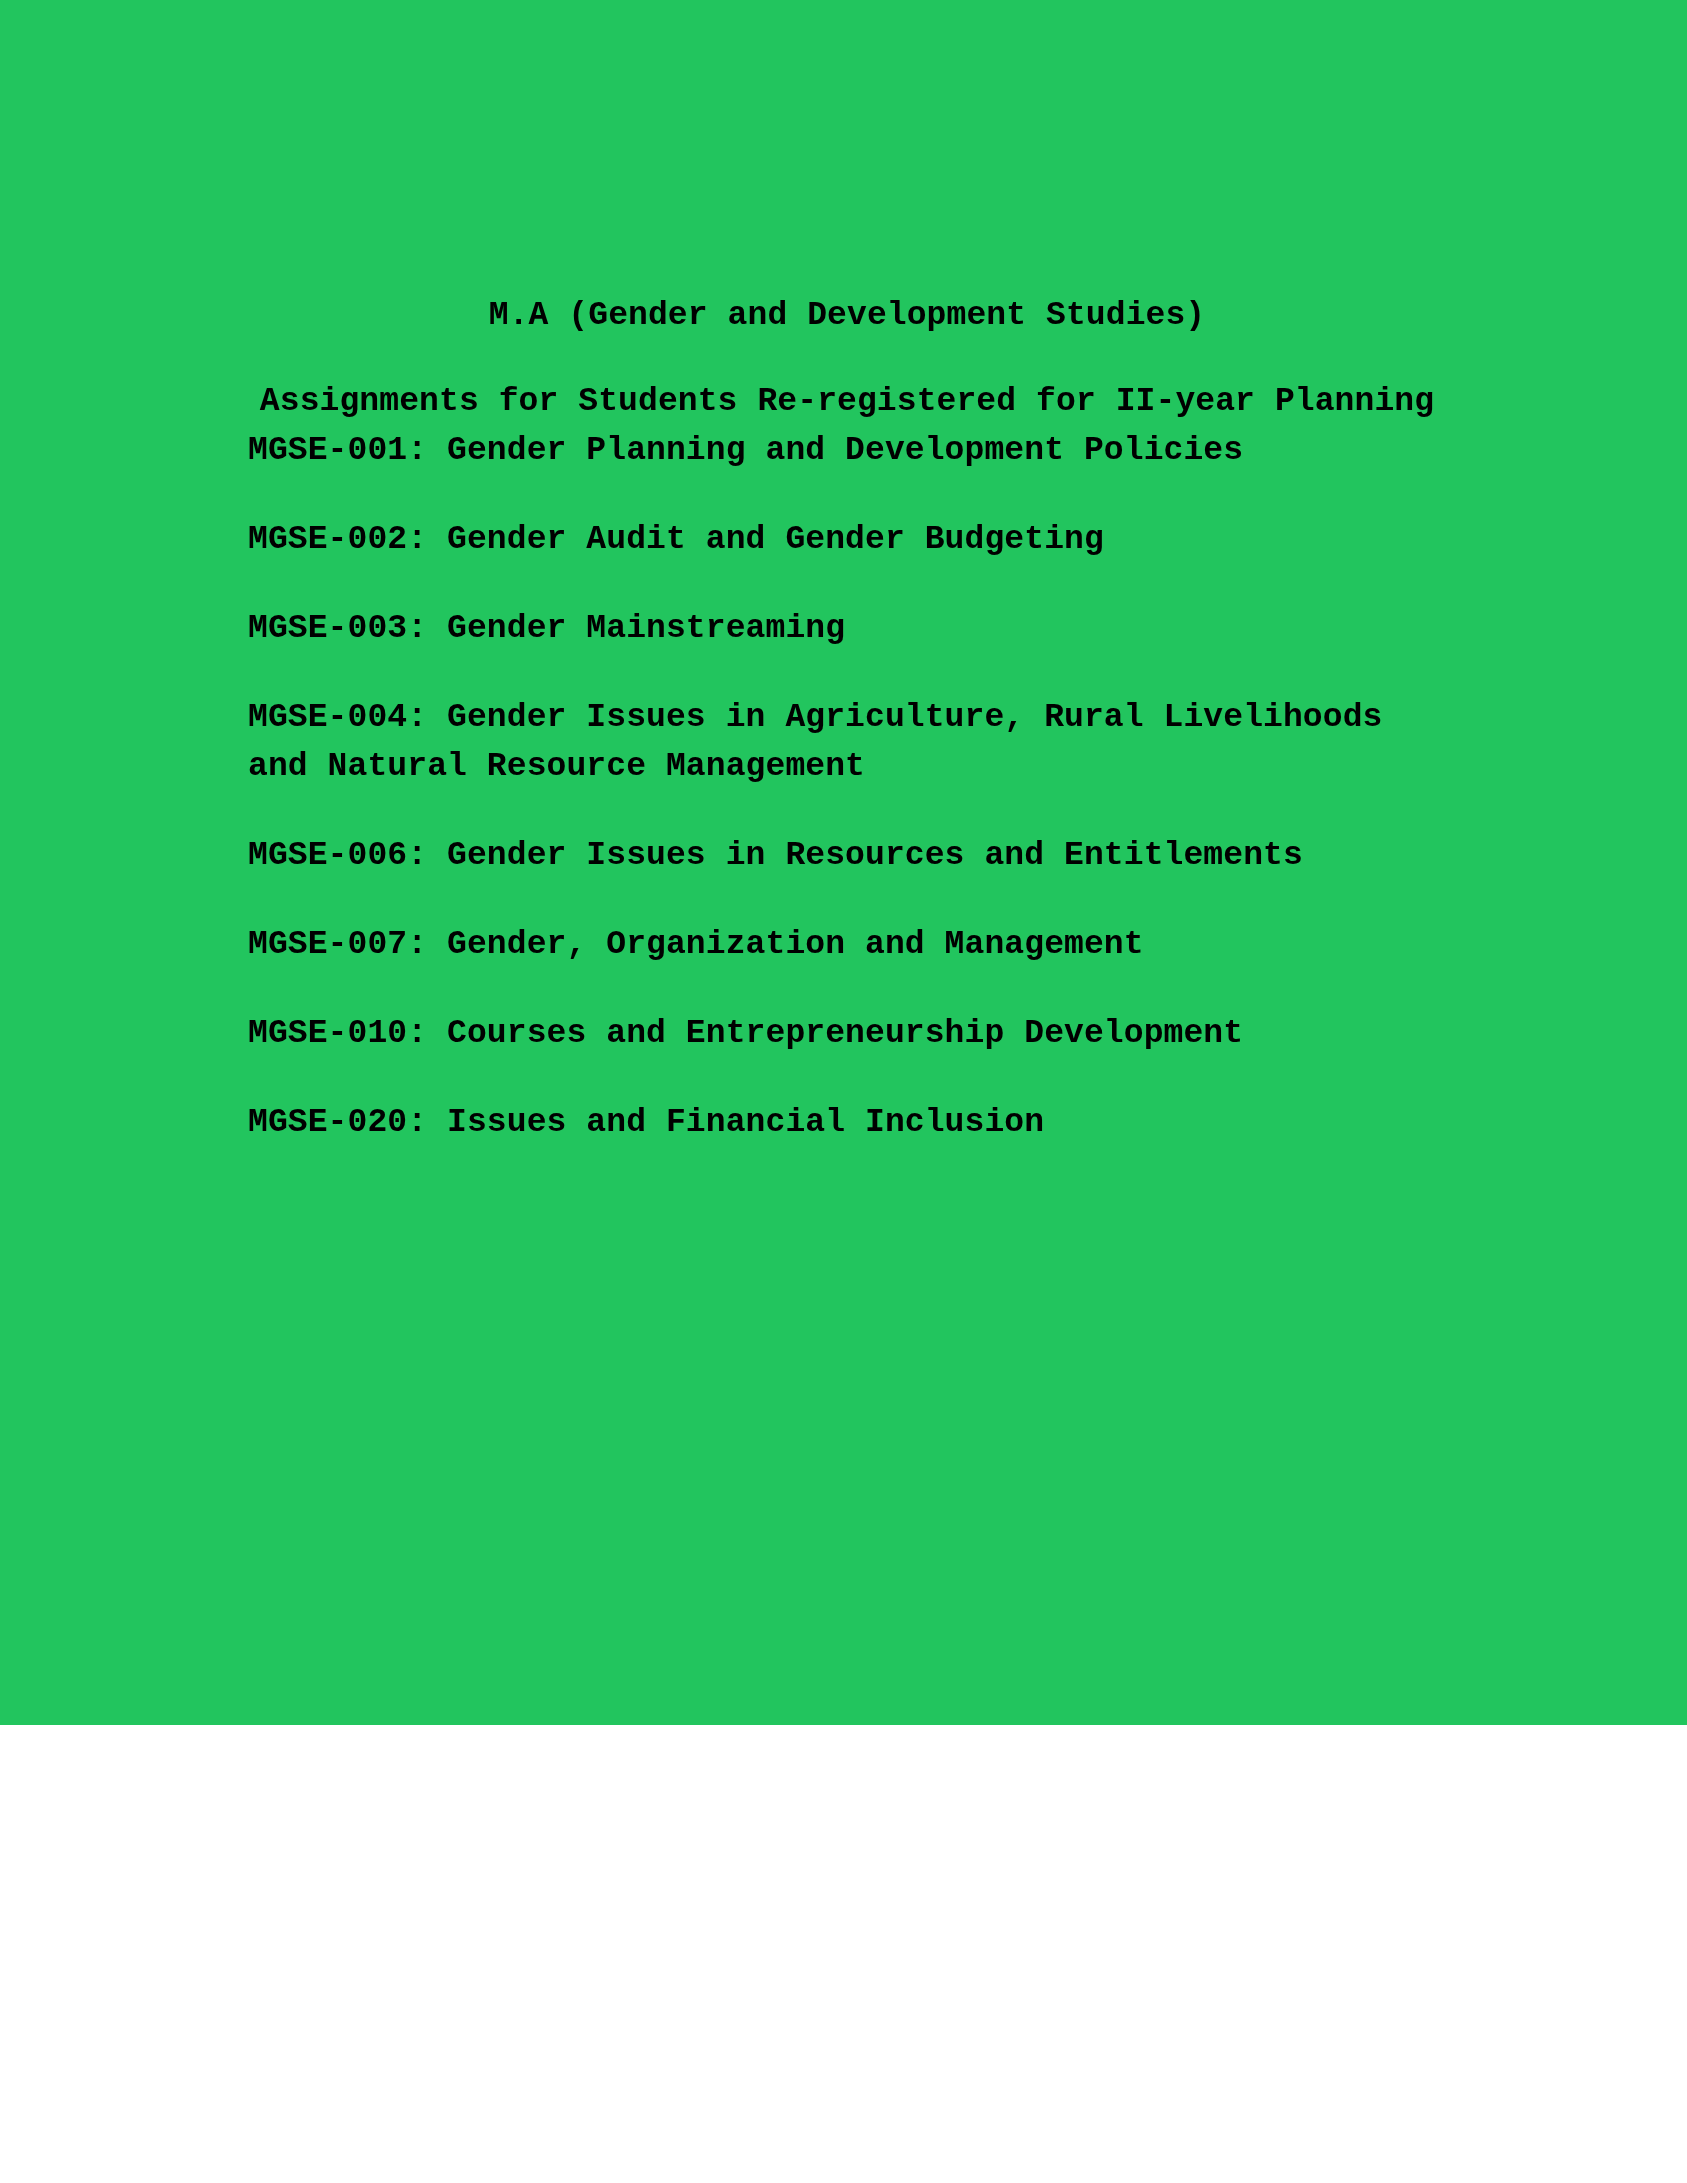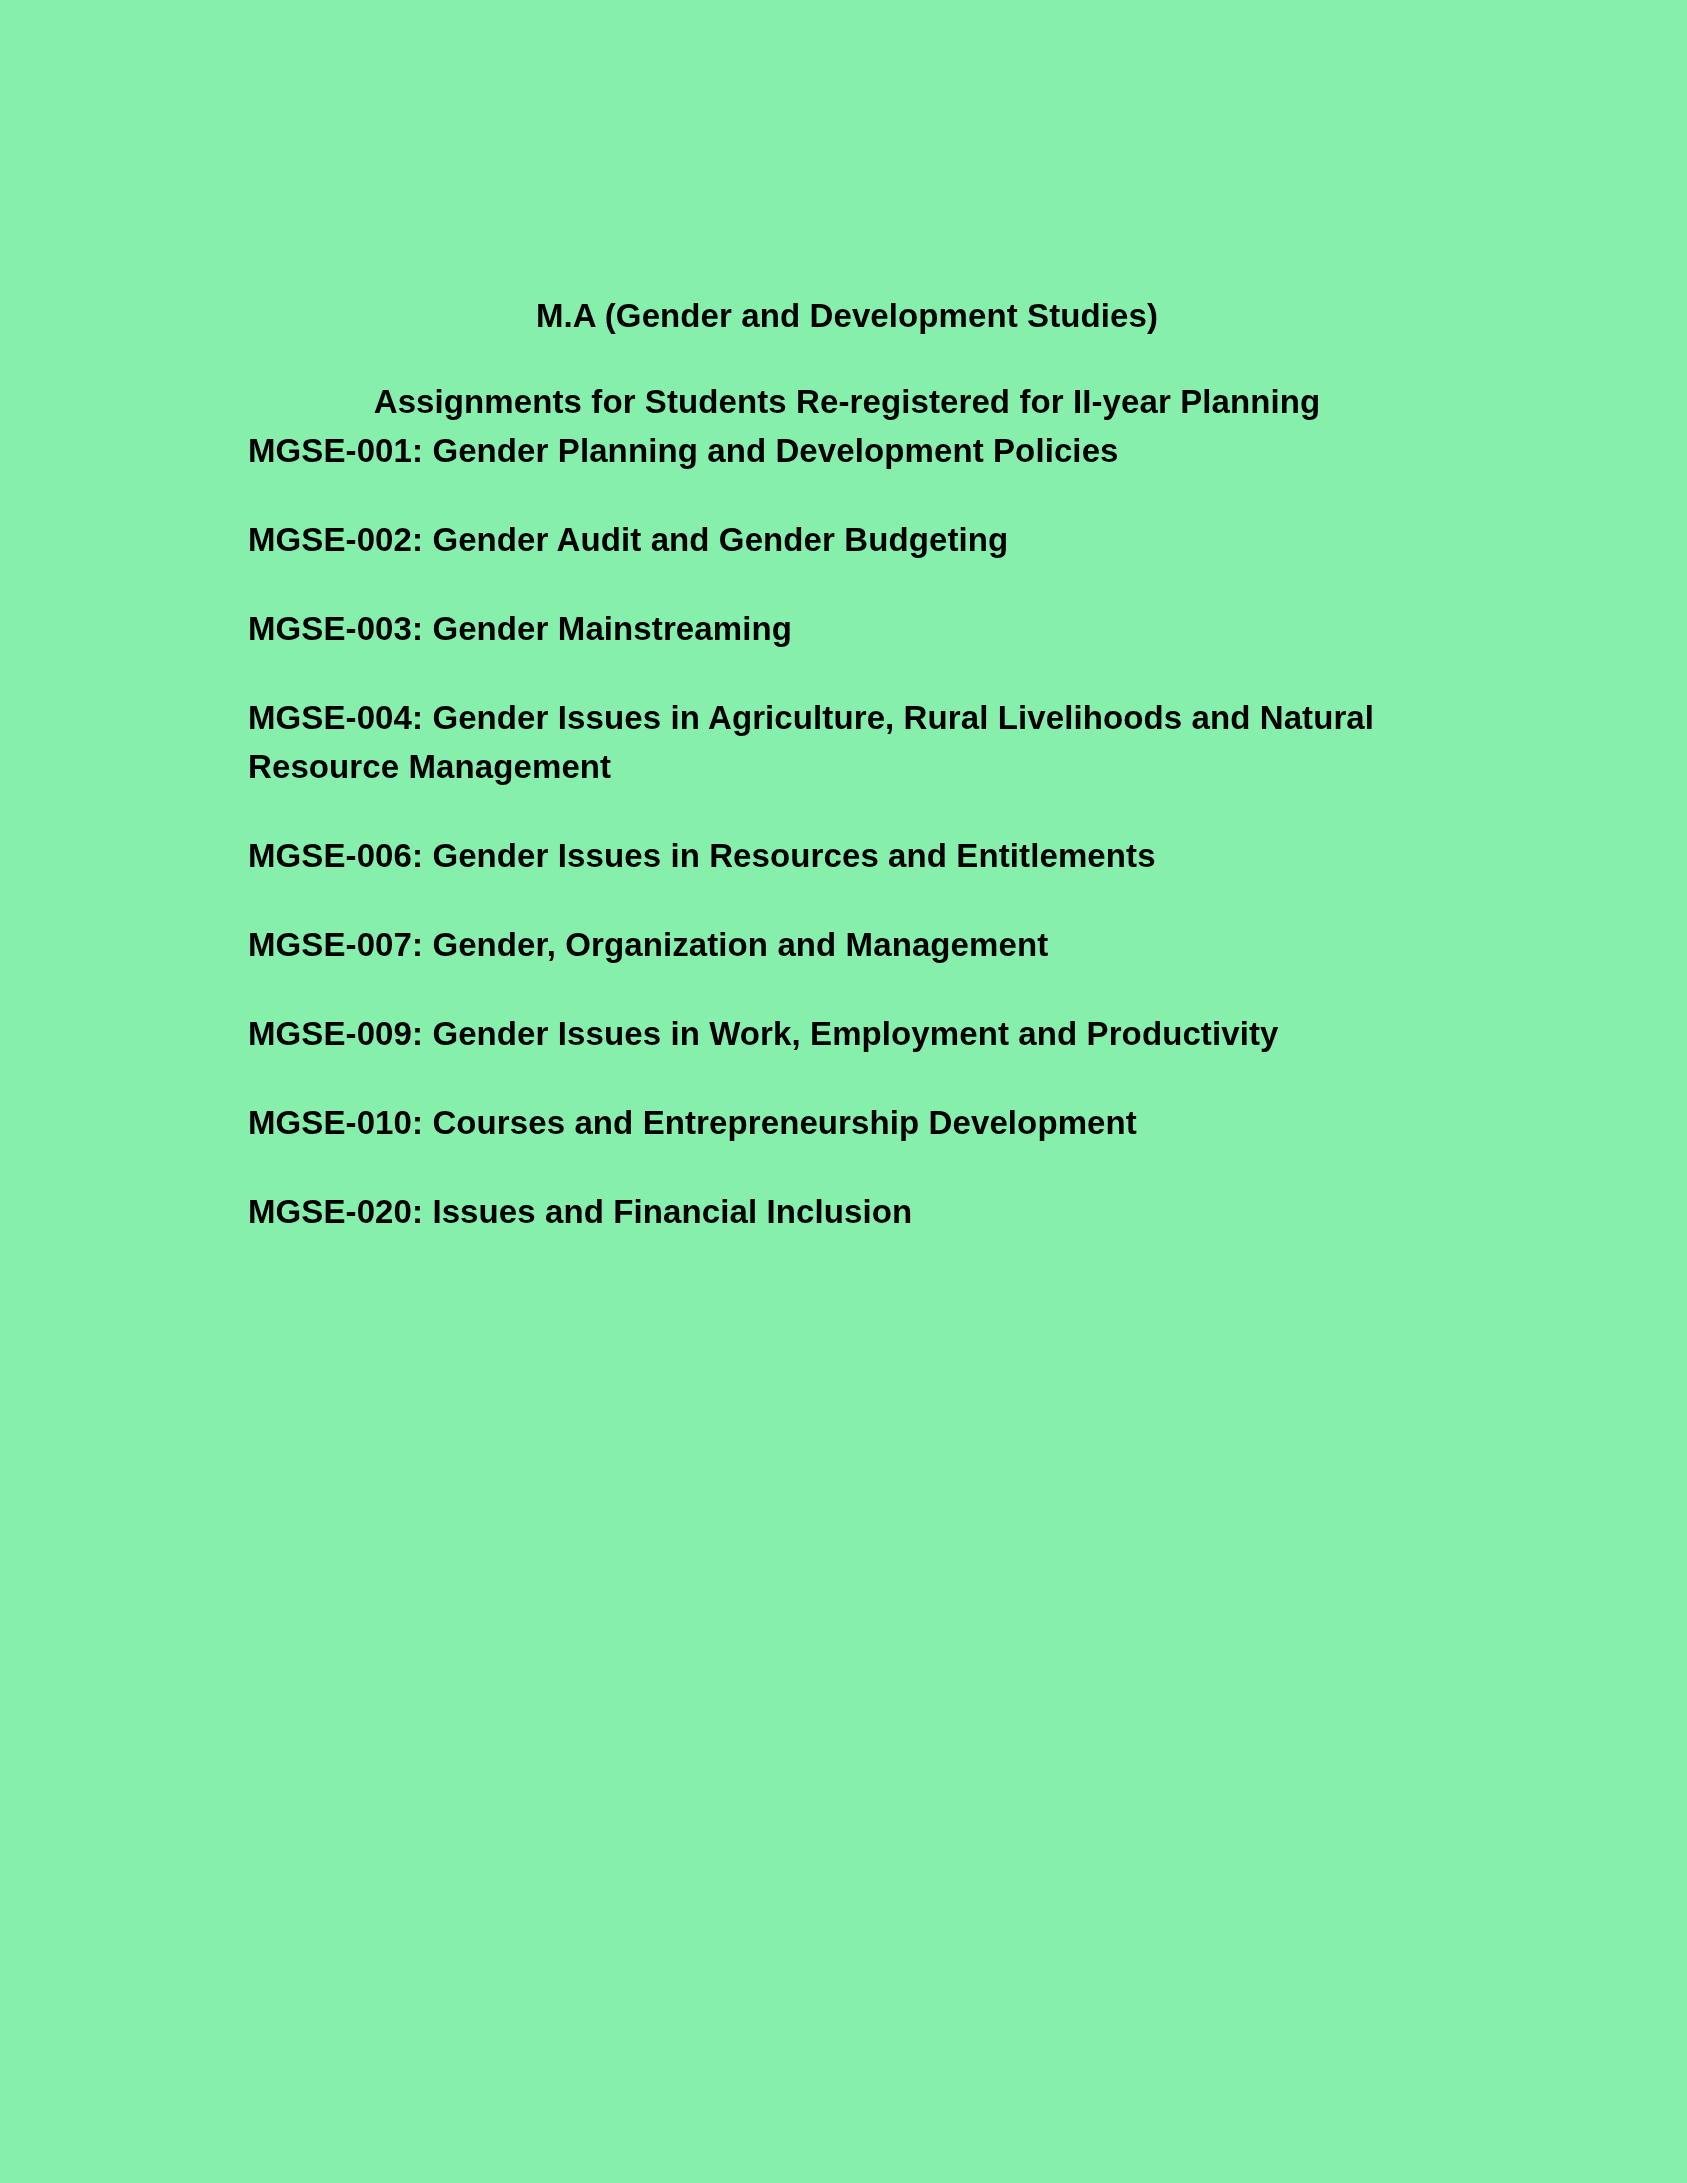--- a/index.html
+++ b/index.html
@@ -4,24 +4,24 @@
 <style>
   html, body {
     margin: 0;
     padding: 0;
     background: #ffffff;
   }
   .page {
     position: relative;
     box-sizing: border-box;
     width: 1687px;
-    height: 2183px;
-    background: #86efac;
+    height: 1725px;
+    background: #22c55e;
     color: #000000;
-    font-family: Liberation Sans, sans-serif;
+    font-family: Liberation Mono, monospace;
     font-weight: bold;
     font-size: 33px;
     line-height: 49px;
     padding: 291px 241px 0 248px;
     overflow: hidden;
   }
   .doc-title,
   .doc-subtitle {
     margin: 0;
     text-align: center;
@@ -48,18 +48,17 @@
   <p class="doc-title">M.A (Gender and Development Studies)</p>
   <p class="doc-subtitle">Assignments for Students Re-registered for II-year Planning</p>
 
   <div class="course-list">
     <p class="course-item">MGSE-001: Gender Planning and Development Policies</p>
     <p class="course-item">MGSE-002: Gender Audit and Gender Budgeting</p>
     <p class="course-item">MGSE-003: Gender Mainstreaming</p>
     <p class="course-item">MGSE-004: Gender Issues in Agriculture, Rural Livelihoods and Natural Resource Management</p>
     <p class="course-item">MGSE-006: Gender Issues in Resources and Entitlements</p>
     <p class="course-item">MGSE-007: Gender, Organization and Management</p>
-    <p class="course-item">MGSE-009: Gender Issues in Work, Employment and Productivity</p>
     <p class="course-item">MGSE-010: Courses and Entrepreneurship Development</p>
     <p class="course-item">MGSE-020: Issues and Financial Inclusion</p>
   </div>
 </div>
 
 
 </body></html>

